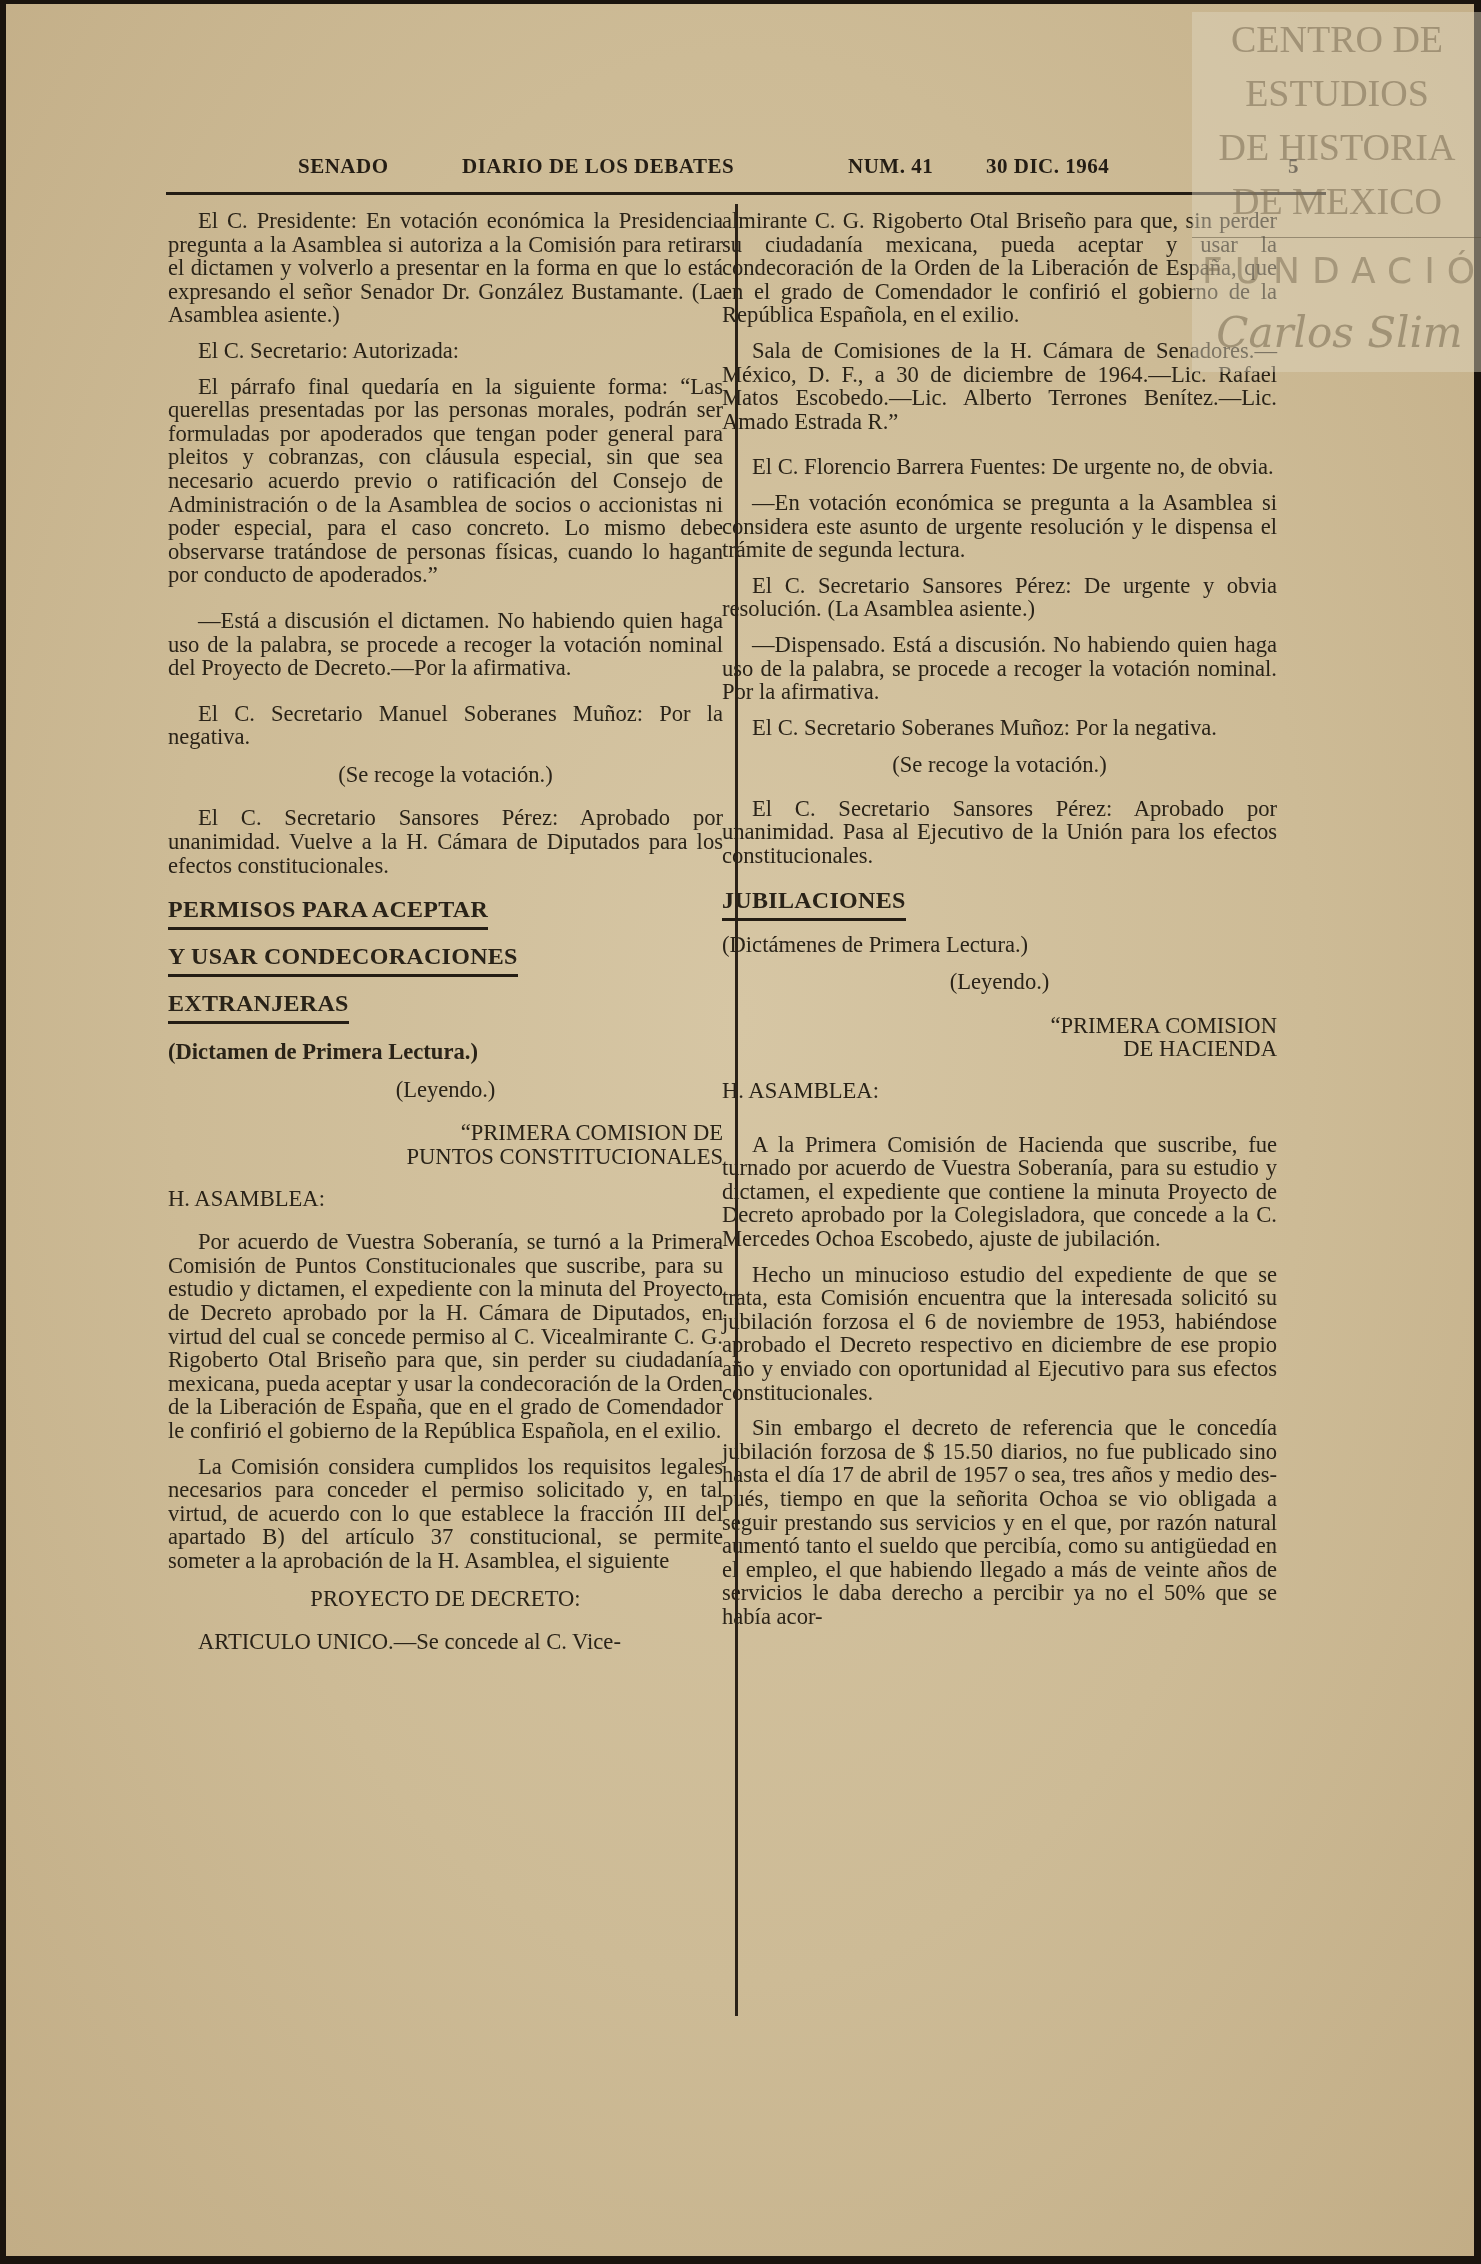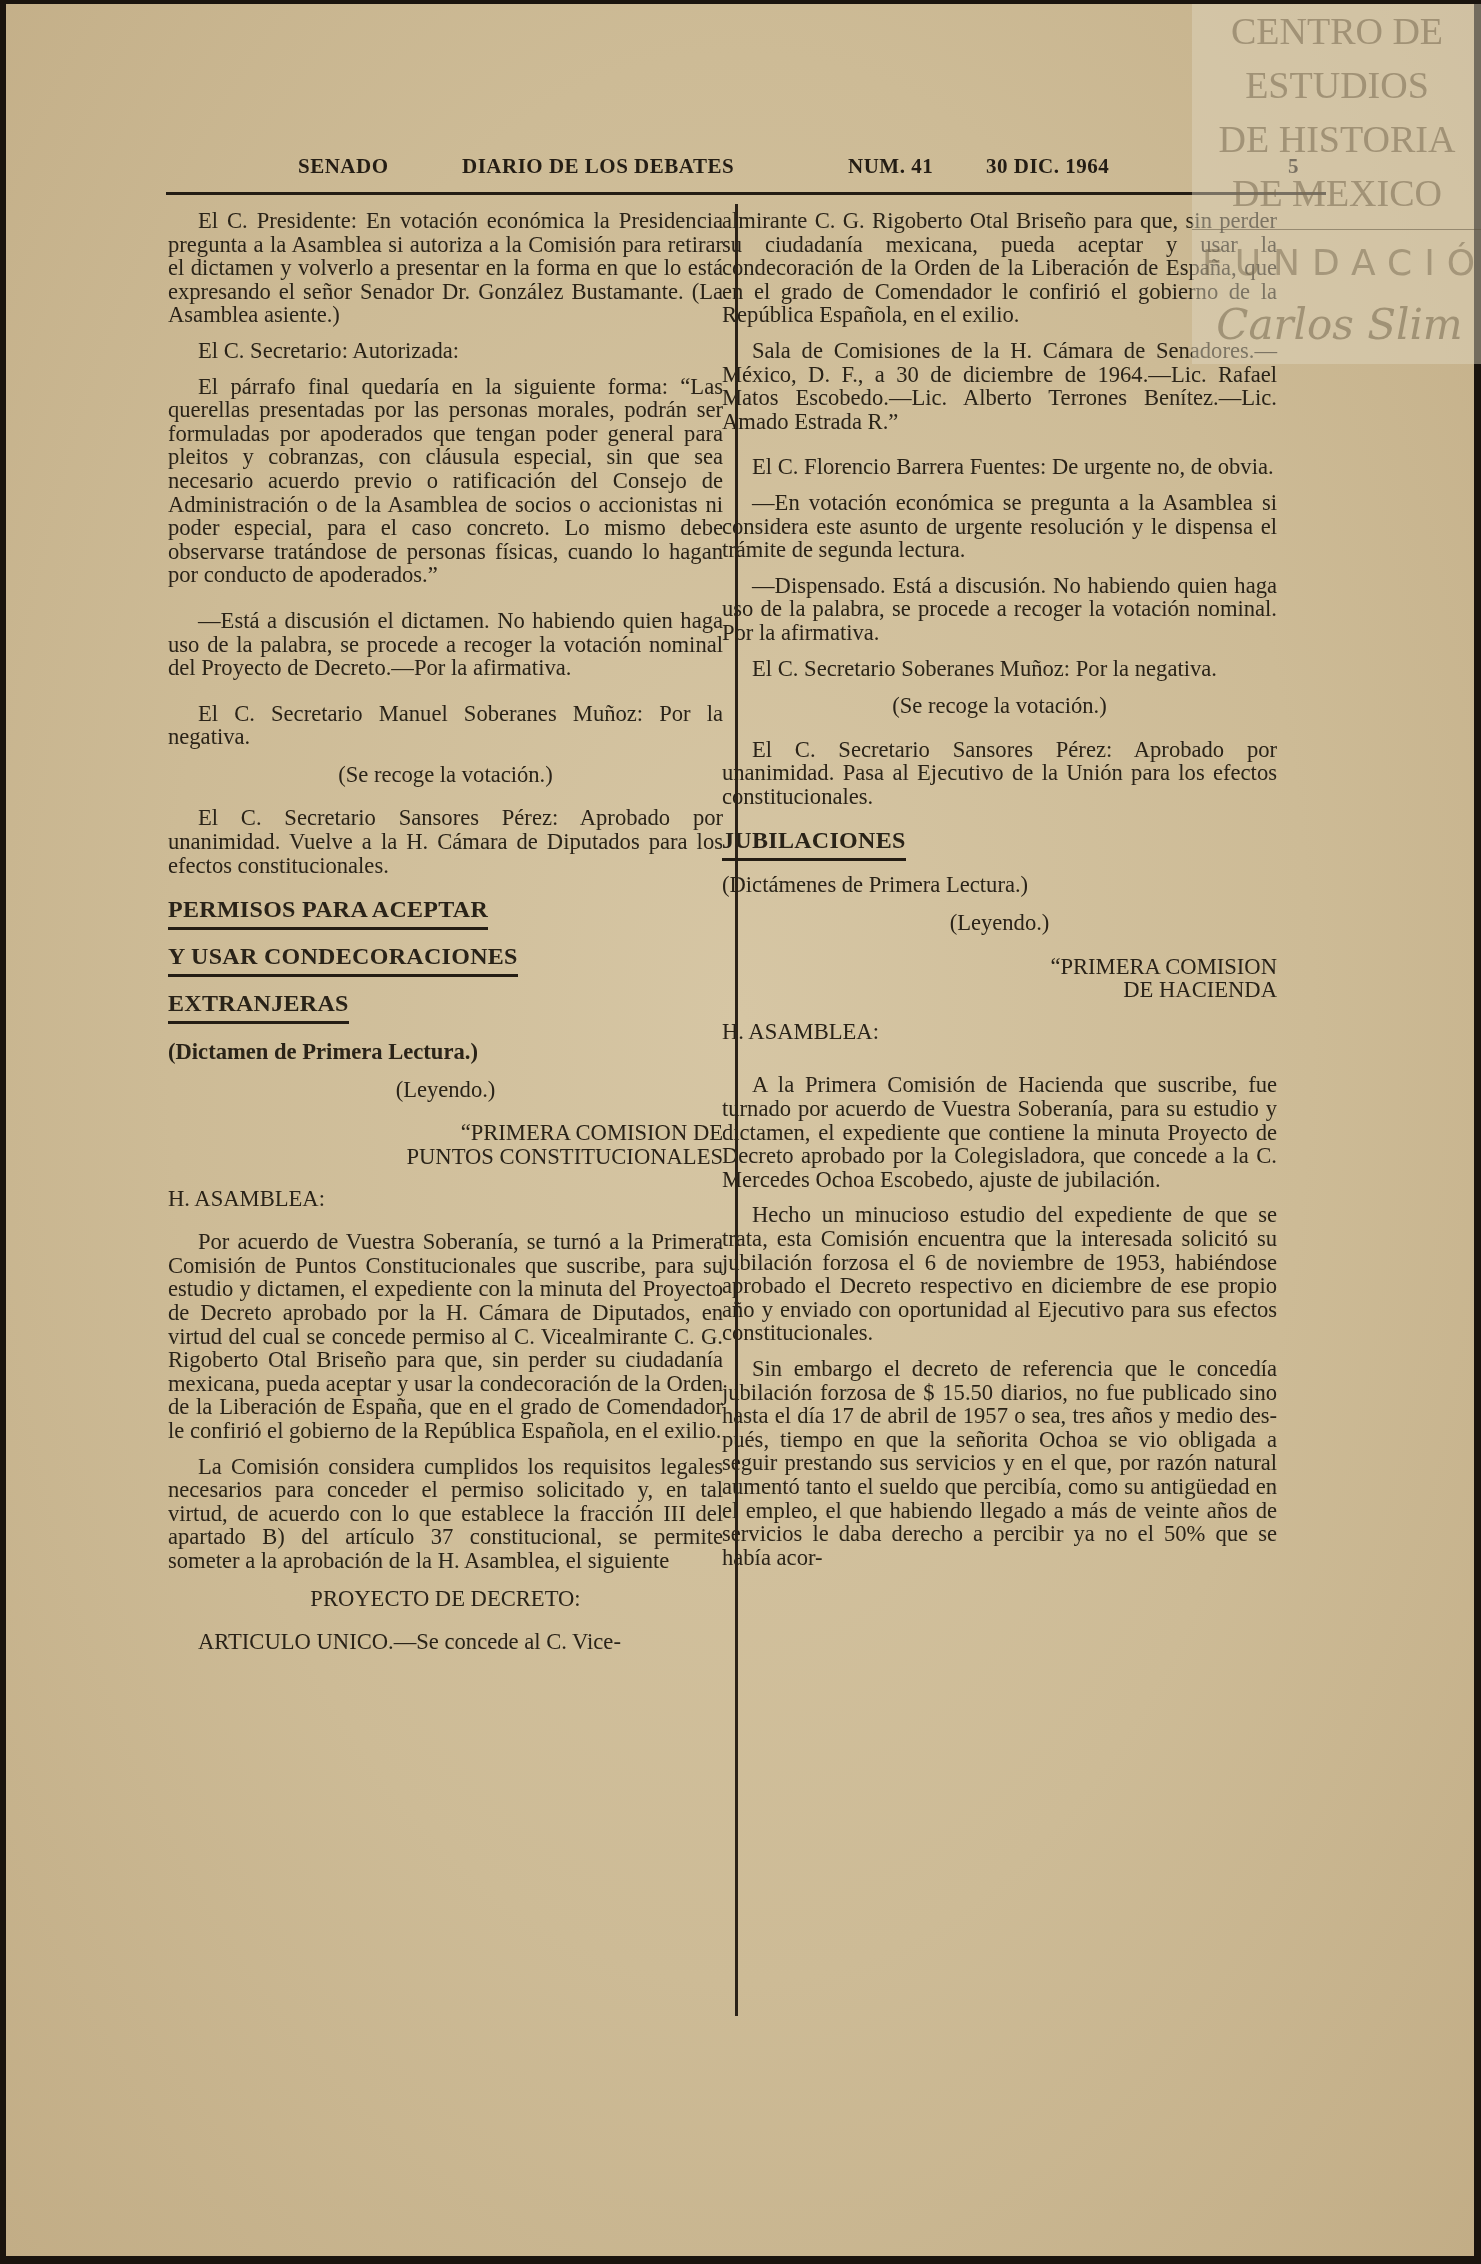--- a/index.html
+++ b/index.html
@@ -44,21 +44,21 @@
   .col .gap { height: 10px; }
   .section-head {
     font-weight: bold; font-size: 24px; letter-spacing: 0.3px; margin: 18px 0 0 0;
     line-height: 28px;
   }
   .section-head span {
     display: inline-block; border-bottom: 3px solid #241d14; padding-bottom: 4px; margin-bottom: 12px;
   }
   .sub-head { font-weight: bold; text-indent: 0 !important; margin-top: 4px !important; }
   .watermark {
-    position: absolute; left: 1186px; top: 0; width: 290px; height: 360px;
+    position: absolute; left: 1186px; top: 8px; width: 290px; height: 360px;
     background: rgba(225, 215, 192, 0.45);
     color: rgba(120, 105, 80, 0.55);
     font-family: "Liberation Serif", serif; text-align: center;
   }
   .wm-line { font-size: 38px; line-height: 54px; letter-spacing: 0px; }
   .wm-fund {
     position: absolute; left: 10px; top: 238px; width: 290px;
     font-family: "DejaVu Sans", sans-serif; font-size: 36px; letter-spacing: 12px; text-align: left;
     color: rgba(120, 105, 80, 0.5);
   }
@@ -114,20 +114,21 @@
     <p class="center">PROYECTO DE DECRETO:</p>
     <p>ARTICULO UNICO.—Se concede al C. Vice-</p>
   </div>
 
   <div class="col col-right">
     <p class="noindent">almirante C. G. Rigoberto Otal Briseño para que, sin perder su ciudadanía mexicana, pueda aceptar y usar la condecoración de la Orden de la Liberación de España, que en el grado de Comendador le confirió el gobierno de la República Española, en el exilio.</p>
     <p><span>Sala de Comisiones de la H. Cámara de Senadores.—México, D. F., a 30 de diciembre de 1964.—Lic. </span><b>Rafael Matos Escobedo.</b><span>—Lic. </span><b>Alberto Terrones Benítez.</b><span>—Lic. </span><b>Amado Estra­da R.</b><span>”</span></p>
     <div class="gap"></div>
     <p><b>El C. Florencio Barrera Fuentes:</b><span> De ur­gente no, de obvia.</span></p>
     <p>—En votación económica se pregunta a la Asamblea si considera este asunto de urgente resolución y le dispensa el trámite de segun­da lectura.</p>
+    <p><b>El C. Secretario Sansores Pérez:</b><span> De urgen­te y obvia resolución. (La Asamblea asiente.)</span></p>
     <p>—Dispensado. Está a discusión. No habien­do quien haga uso de la palabra, se procede a recoger la votación nominal. Por la afir­mativa.</p>
     <p><b>El C. Secretario Soberanes Muñoz:</b><span> Por la negativa.</span></p>
     <p class="center">(Se recoge la votación.)</p>
     <p><b>El C. Secretario Sansores Pérez:</b><span> Aprobado por unanimidad. Pasa al Ejecutivo de la Unión para los efectos constitucionales.</span></p>
 
     <div class="section-head">
       <span>JUBILACIONES</span>
     </div>
     <p class="noindent">(Dictámenes de Primera Lectura.)</p>
     <p class="center">(Leyendo.)</p>

